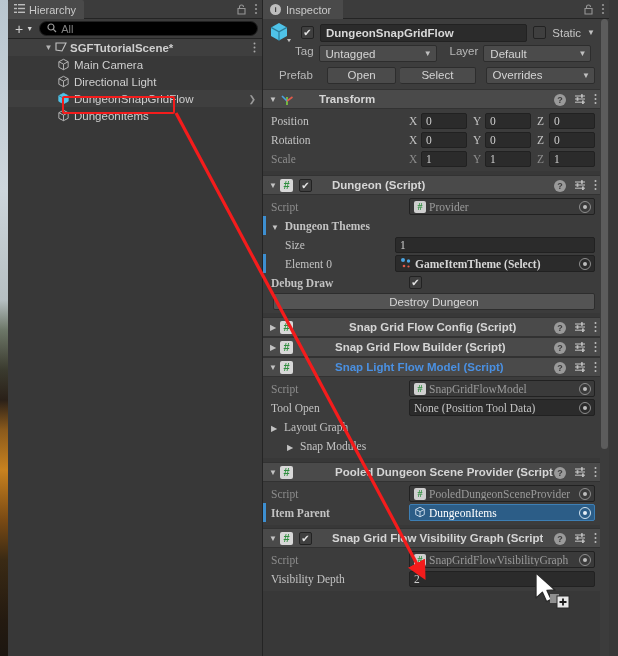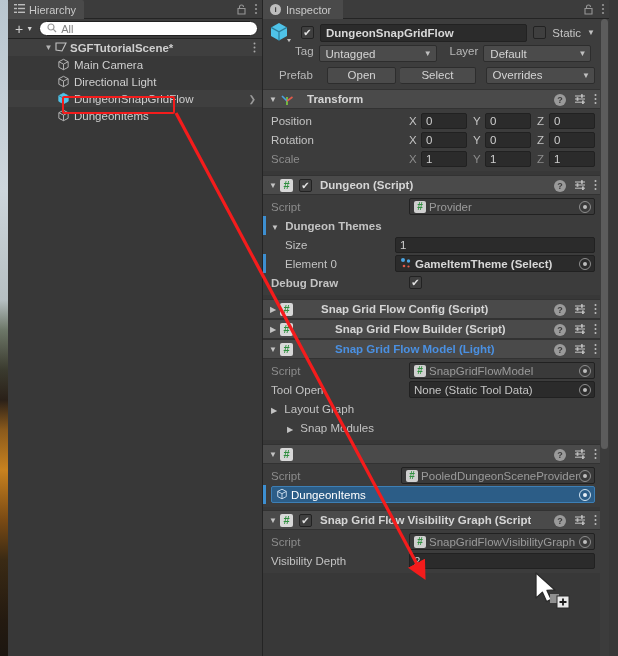--- a/index.html
+++ b/index.html
@@ -19,21 +19,21 @@
   .hier{ position:absolute; left:8px; top:0; width:254px; height:656px; background:#383838; }
   .hier-tabbar{ position:relative; height:19px; background:#3c3c3c; border-bottom:1px solid #242424; }
   .hier-tab{ display:inline-flex; align-items:center; gap:4px; height:19px; padding:0 8px 0 6px;
     background:#4a4a4a; color:#c9c9c9; font-size:11px; border-top-left-radius:2px; border-top-right-radius:2px; }
   .tabicons{ position:absolute; right:4px; top:3px; display:flex; align-items:center; gap:7px; }
   .ic{ opacity:.75; }
 
   .hier-toolbar{ display:flex; align-items:center; height:20px; padding:0 4px; gap:3px;
     background:#3c3c3c; border-bottom:1px solid #242424; }
   .plusbtn{ display:flex; align-items:center; gap:3px; height:16px; padding:0 3px; color:#d2d2d2; }
-  .searchbox{ flex:1; height:15px; background:#ffffff; border:1px solid #212121; border-radius:8px;
+  .searchbox{ flex:1; height:15px; background:#000000; border:1px solid #212121; border-radius:8px;
     display:flex; align-items:center; gap:4px; padding:0 7px; color:#7d7d7d; }
   .searchbox span.ph{ color:#818181; font-size:11px; }
 
   .rowarea{ position:relative; background:#383838; }
   .hrow{ position:relative; display:flex; align-items:center; height:17px; padding-left:0; font-size:11.5px; color:#cfcfcf; }
   .hrow.alt{ background:#3f3f3f; }
   .hrow .tw{ width:13px; text-align:center; font-size:8px; color:#b4b4b4; }
   .hrow .lbl{ white-space:nowrap; }
   .hrow .chev{ position:absolute; right:6px; color:#9a9a9a; font-size:9px; }
   .hrow .kebab{ position:absolute; right:6px; color:#a8a8a8; letter-spacing:0; font-size:10px; line-height:6px; }
@@ -70,28 +70,28 @@
   .btn{ height:17px; background:#4b4b4b; border:1px solid #2d2d2d; border-radius:2px;
     display:flex; align-items:center; justify-content:center; color:#d4d4d4; font-size:11.5px; }
 
   
   .comp-hdr{ position:relative; display:flex; align-items:center; height:20px;
     background:#4a4a4a; border-top:1px solid #323232; border-bottom:1px solid #323232; padding-left:3px; }
   .foldarrow{ width:14px; text-align:center; font-size:8px; color:#c3c3c3; }
   .scripticon{ width:13px;height:13px;background:#d8d8d8;border-radius:2px;color:#2f8f3f;
     font-size:11px;font-weight:bold;display:flex;align-items:center;justify-content:center;flex:none;margin-right:4px; }
   .axisicon{ width:15px;height:13px;flex:none;margin-right:4px; }
-  .comp-title{ font-weight:bold; font-size:11.5px; color:#d5d5d5; margin-left:8px; white-space:nowrap; overflow:hidden; }
+  .comp-title{ font-weight:bold; font-size:11.5px; color:#d5d5d5; margin-left:20px; white-space:nowrap; overflow:hidden; }
   .comp-title.link{ color:#4a90e2; }
   .hdr-icons{ position:absolute; right:4px; top:3px; display:flex; align-items:center; gap:8px; }
   .qmark{ width:12px;height:12px;border-radius:50%;background:#9a9a9a;color:#3c3c3c;font-size:9px;
     font-weight:bold;display:flex;align-items:center;justify-content:center; }
 
   .comp-body{ background:#3c3c3c; padding:2px 0 3px 0; }
-  .prow{ position:relative; display:flex; align-items:center; height:19px; padding-left:8px; }
+  .prow{ position:relative; display:flex; align-items:center; height:19px; padding-left:8px;font-family:Liberation Serif, serif; }
   .pname{ width:138px; color:#c3c3c3; font-size:11.5px; white-space:nowrap; }
   .pname.dim{ color:#8c8c8c; }
   .pname.i1{ padding-left:14px; width:124px; }
   .pname.b{ font-weight:bold; }
   .ovr{ position:absolute; left:0; top:0; width:3px; height:100%; background:#3d8fd1; }
 
   .numfield{ height:16px; background:#2b2b2b; border:1px solid #212121; border-radius:2px;
     display:flex; align-items:center; padding:0 4px; color:#cfcfcf; font-size:11.5px; }
   .objfield{ height:17px; background:#2b2b2b; border:1px solid #212121; border-radius:2px;
     display:flex; align-items:center; justify-content:space-between; padding:0 3px 0 4px; font-size:11.5px; }
@@ -499,28 +499,31 @@
             </span>
             <span class="radio">
                 <i></i>
               </span>
           </span>
         </div>
         <div class="prow">
           <span class="pname b" style="width:138px;">Debug Draw</span>
           <span class="chk">✔</span>
         </div>
+        <div class="bigbtn">
+          <span>Destroy Dungeon</span>
+        </div>
       </div>
 
       <div style="height:4px;background:#383838;"></div>
 
       <div class="comp-hdr">
         <span class="foldarrow">▶</span>
         <span class="scripticon">#</span>
-        <span class="comp-title" style="margin-left:24px;">Snap Grid Flow Config (Script)</span>
+        <span class="comp-title" style="margin-left:52px;">Snap Grid Flow Config (Script)</span>
         <span class="hdr-icons">
           <span class="qmark">?</span>
           <span>
             <svg width="12" height="12" viewBox="0 0 12 12">
                 <g stroke="#bdbdbd" stroke-width="1.1" fill="none">
                   <line x1="1" y1="3" x2="11" y2="3"></line>
                   <line x1="1" y1="6" x2="11" y2="6"></line>
                   <line x1="1" y1="9.2" x2="11" y2="9.2"></line>
                 </g>
                 <g fill="#bdbdbd">
@@ -570,21 +573,21 @@
                   <circle cx="1.5" cy="10" r="1"></circle>
                 </g>
               </svg>
           </span>
         </span>
       </div>
 
       <div class="comp-hdr">
         <span class="foldarrow">▼</span>
         <span class="scripticon">#</span>
-        <span class="comp-title link" style="margin-left:38px;">Snap Grid Flow Model (Light)</span>
+        <span class="comp-title link" style="margin-left:38px;">Snap Light Flow Model (Script)</span>
         <span class="hdr-icons">
           <span class="qmark">?</span>
           <span>
             <svg width="12" height="12" viewBox="0 0 12 12">
                 <g stroke="#bdbdbd" stroke-width="1.1" fill="none">
                   <line x1="1" y1="3" x2="11" y2="3"></line>
                   <line x1="1" y1="6" x2="11" y2="6"></line>
                   <line x1="1" y1="9.2" x2="11" y2="9.2"></line>
                 </g>
                 <g fill="#bdbdbd">
@@ -615,21 +618,21 @@
               </span>
             <span class="radio">
                 <i></i>
               </span>
           </span>
         </div>
         <div class="prow">
           <span class="pname">Tool Open</span>
           <span class="objfield" style="flex:1;margin-right:6px;">
             <span class="txt">
-                <span>None (Static Tool Data)</span>
+                <span>None (Position Tool Data)</span>
               </span>
             <span class="radio">
                 <i></i>
               </span>
           </span>
         </div>
         <div class="prow">
           <span class="pname" style="width:auto;">
             <span style="font-size:8px;margin-right:4px;">▶</span>
             <span>Layout Graph</span>
@@ -641,20 +644,21 @@
             <span>Snap Modules</span>
           </span>
         </div>
       </div>
 
       <div style="height:4px;background:#383838;"></div>
 
       <div class="comp-hdr">
         <span class="foldarrow">▼</span>
         <span class="scripticon">#</span>
+        <span class="comp-title" style="margin-left:38px;">Pooled Dungeon Scene Provider (Script</span>
         <span class="hdr-icons">
           <span class="qmark">?</span>
           <span>
             <svg width="12" height="12" viewBox="0 0 12 12">
                 <g stroke="#bdbdbd" stroke-width="1.1" fill="none">
                   <line x1="1" y1="3" x2="11" y2="3"></line>
                   <line x1="1" y1="6" x2="11" y2="6"></line>
                   <line x1="1" y1="9.2" x2="11" y2="9.2"></line>
                 </g>
                 <g fill="#bdbdbd">
@@ -683,20 +687,21 @@
                 <span class="greenico">#</span>
               <span>PooledDungeonSceneProvider</span>
               </span>
             <span class="radio">
                 <i></i>
               </span>
           </span>
         </div>
         <div class="prow">
           <span class="ovr"></span>
+          <span class="pname b">Item Parent</span>
           <span class="objfield sel" style="flex:1;margin-right:6px;">
             <span class="txt">
               <span>
                 <svg width="12" height="12" viewBox="0 0 14 14">
                     <g fill="none" stroke="#d9e8f5" stroke-width="1">
                       <path d="M7 1.4 12 4v6l-5 2.6L2 10V4z"></path>
                       <path d="M2 4l5 2.6L12 4M7 6.6v6"></path>
                     </g>
                   </svg>
               </span>

